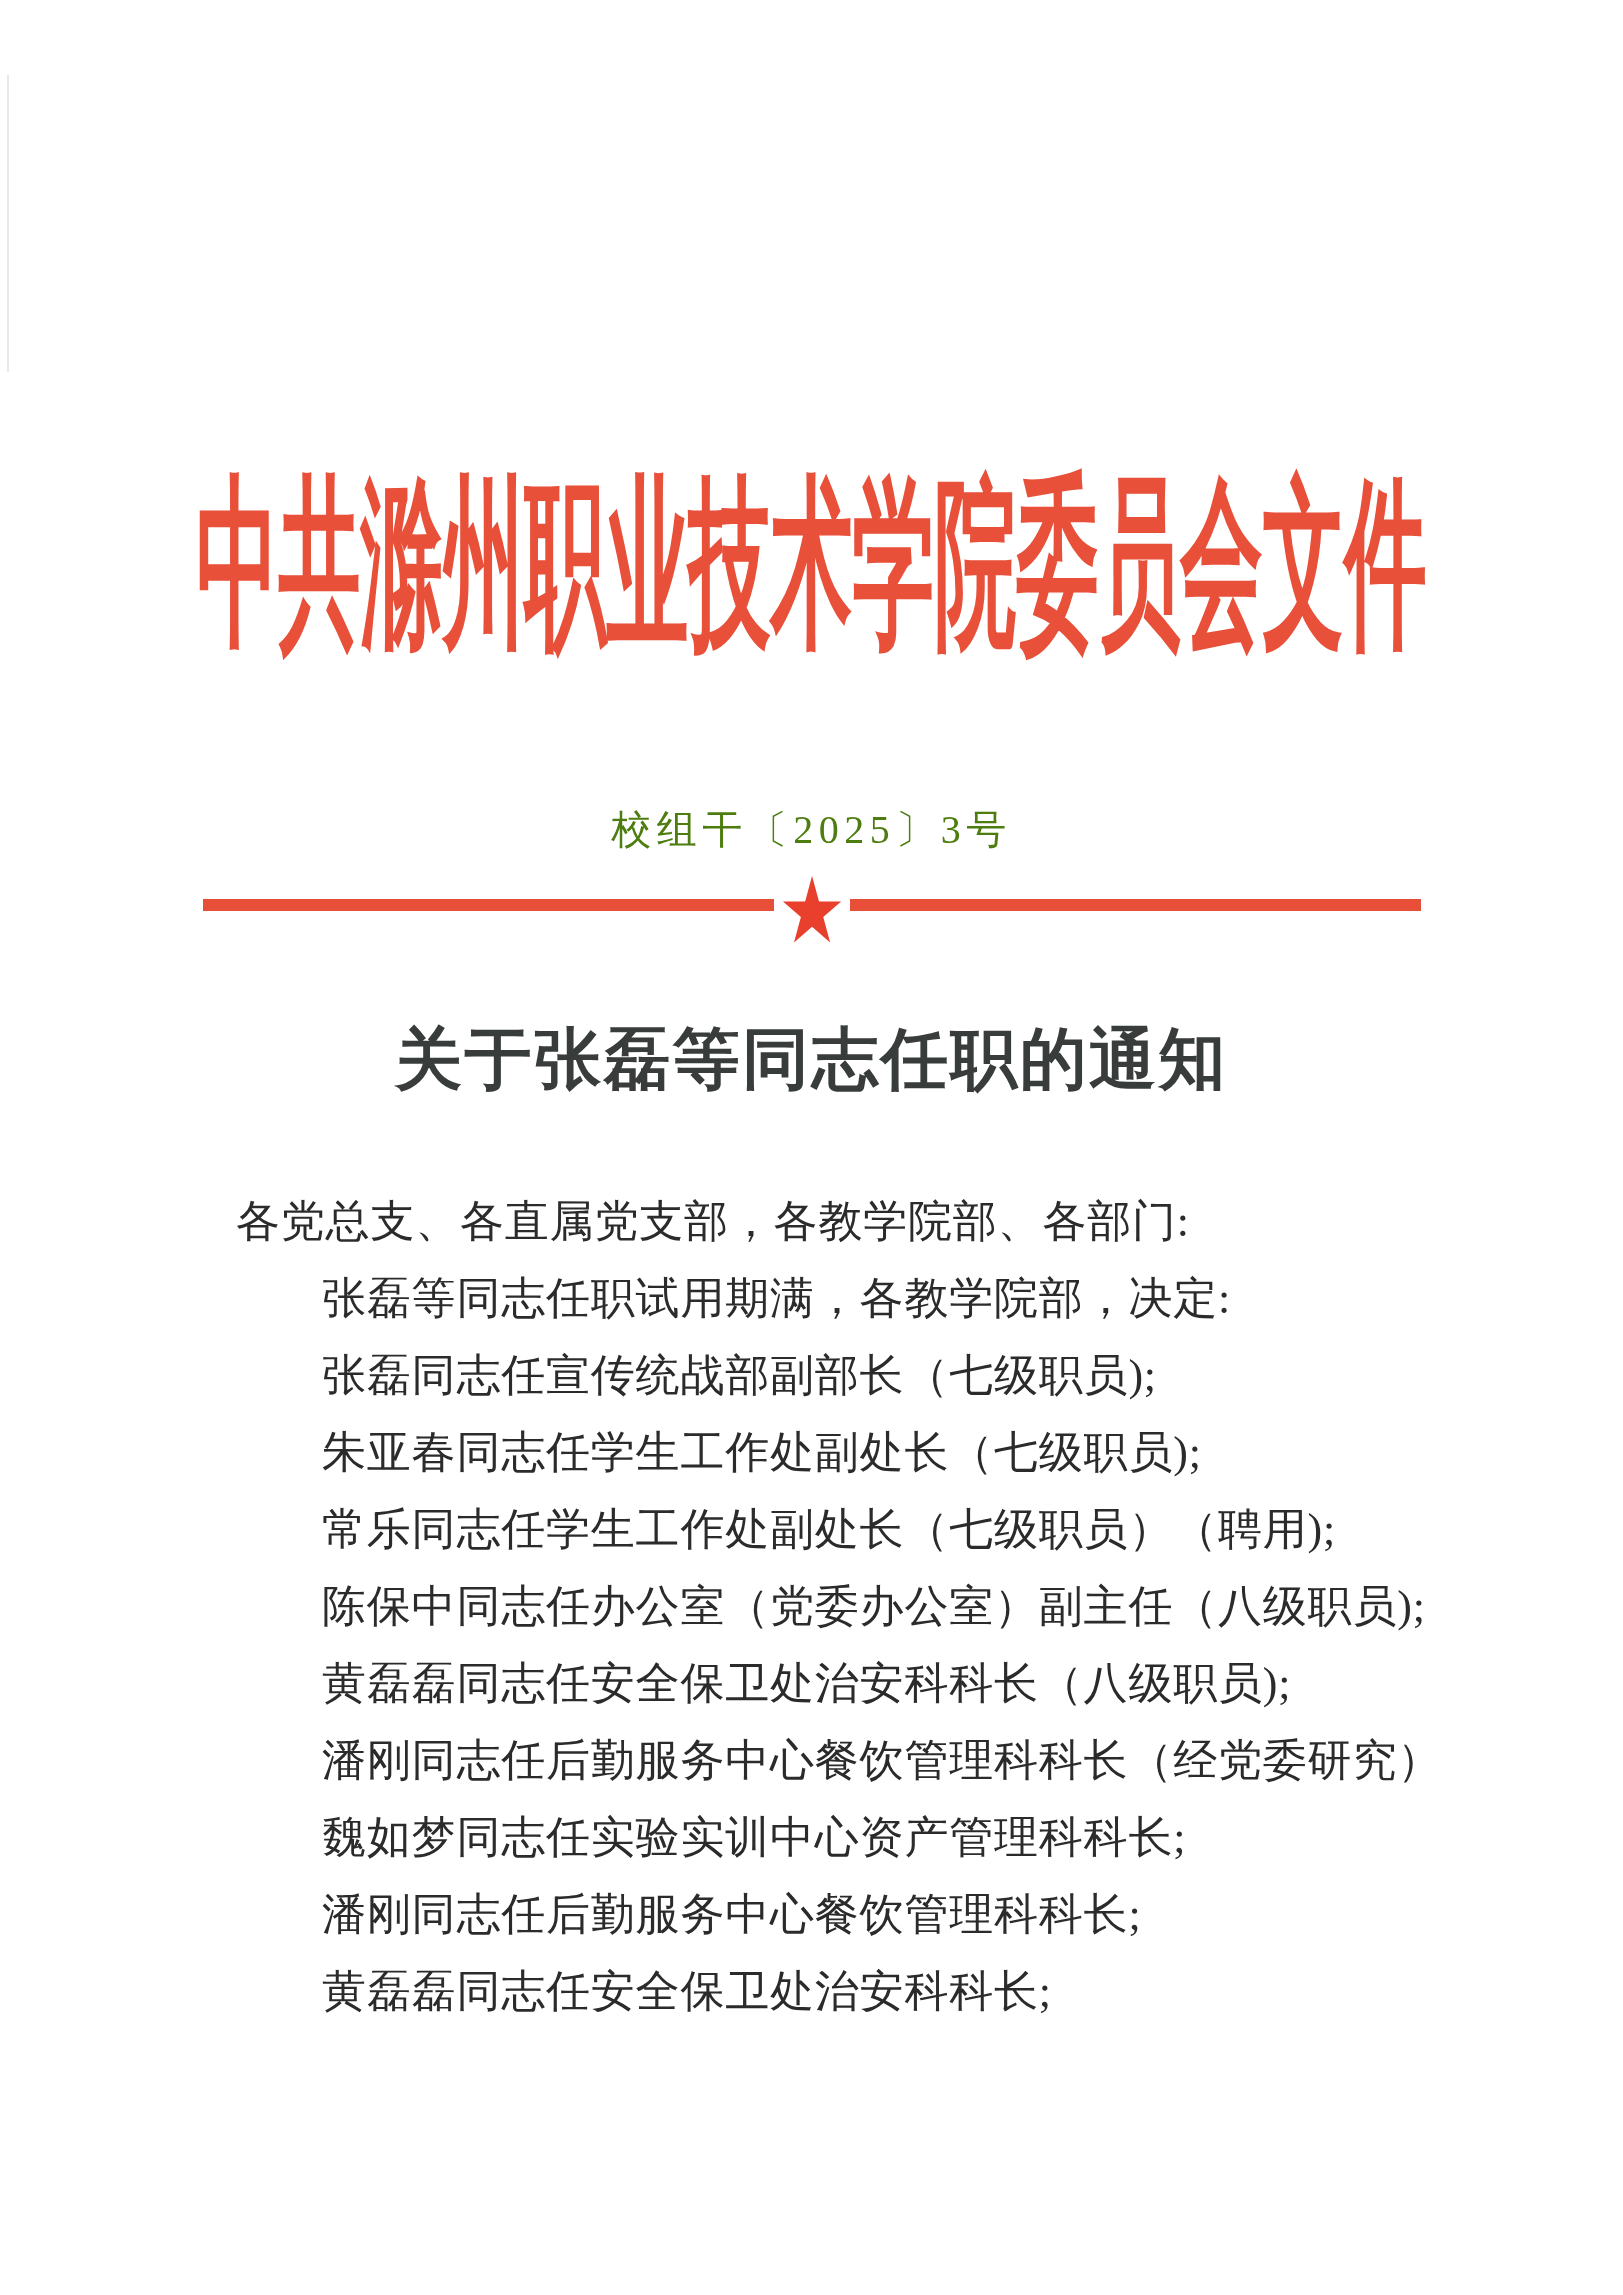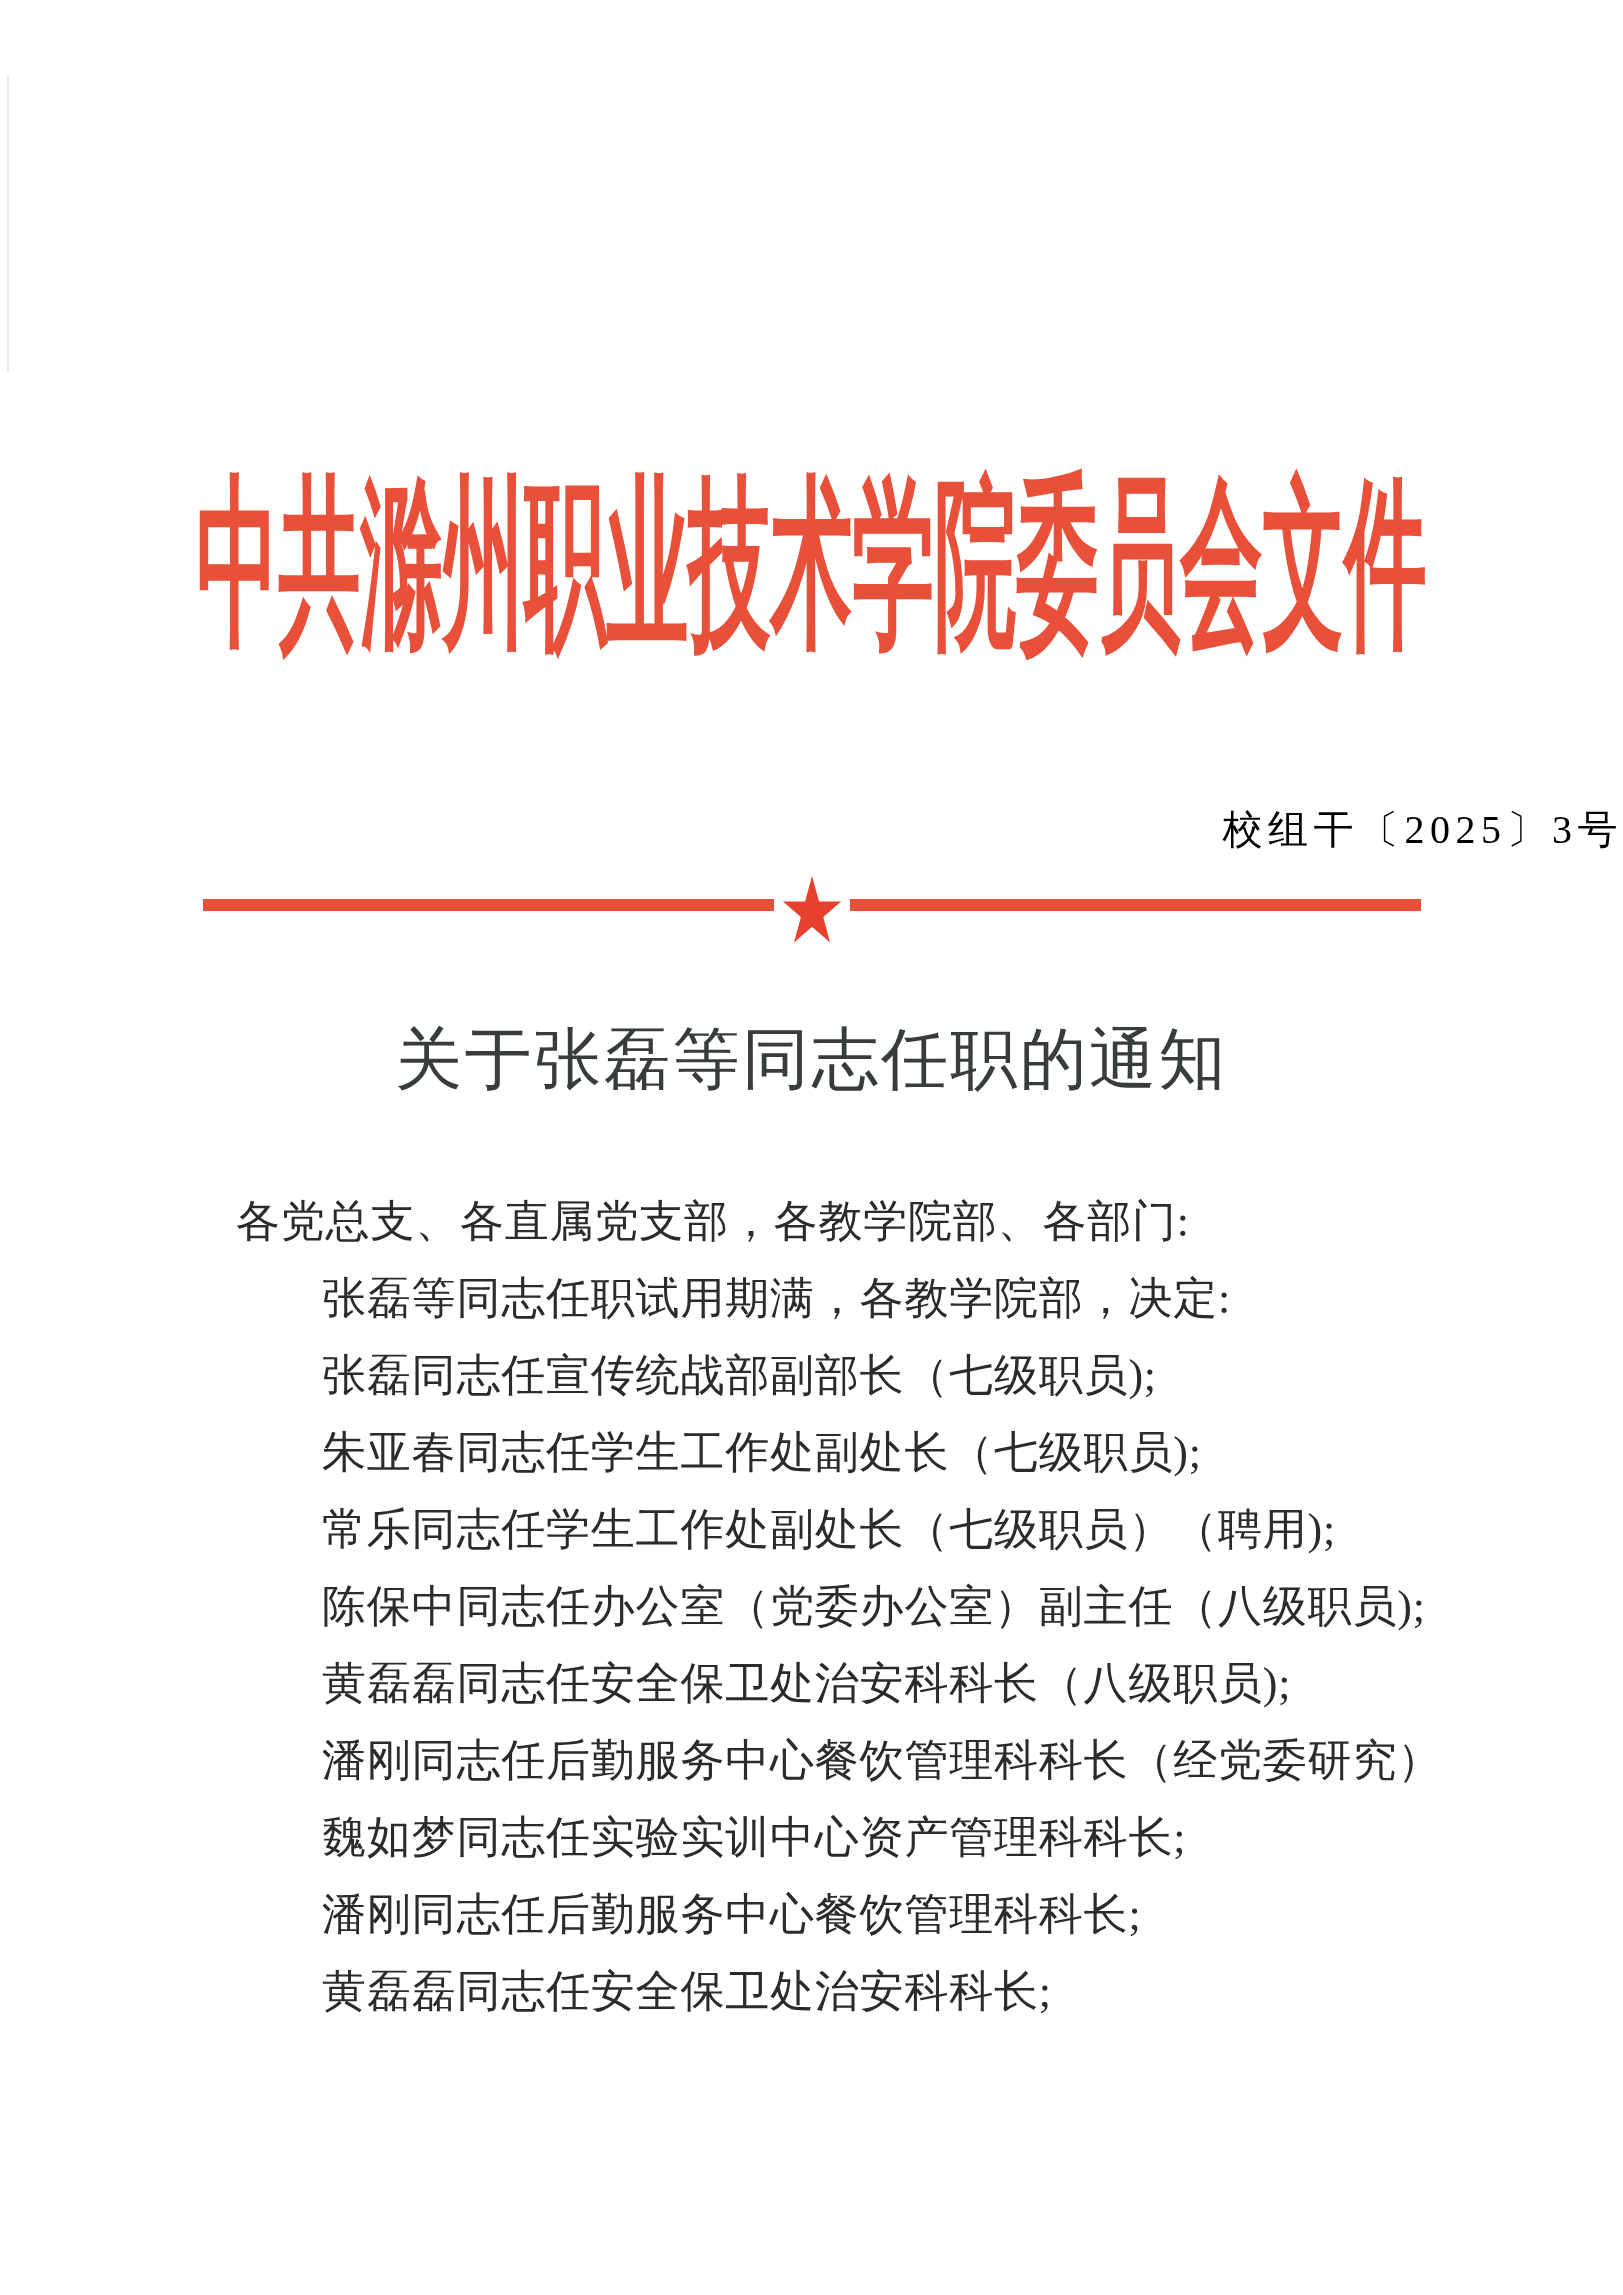--- a/index.html
+++ b/index.html
@@ -43,24 +43,24 @@
     transform: scaleY(2.25);
     transform-origin: 50% 0;
     line-height: 1.0;
   }
   
   .doc-number {
     position: absolute;
     top: 802px;
     left: 0;
     width: 100%;
-    text-align: right;
+    text-align: center;
     font-size: 40px;
     letter-spacing: 5.5px;
-    color: #000000;
+    color: #4d7c0f;
     line-height: 55px;
   }
   
   .rule-row {
     position: absolute;
     top: 889px;
     left: 203px;
     width: 1218px;
     height: 32px;
     display: flex;
@@ -85,21 +85,21 @@
     line-height: 0;
   }
   
   .notice-title {
     position: absolute;
     top: 1016px;
     left: 0;
     width: 100%;
     text-align: center;
     font-size: 67px;
-    font-weight: normal;
+    font-weight: bold;
     letter-spacing: 2.4px;
     color: #383c3b;
     line-height: 87px;
     white-space: nowrap;
   }
   
   .doc-body {
     position: absolute;
     top: 1183px;
     left: 236px;

